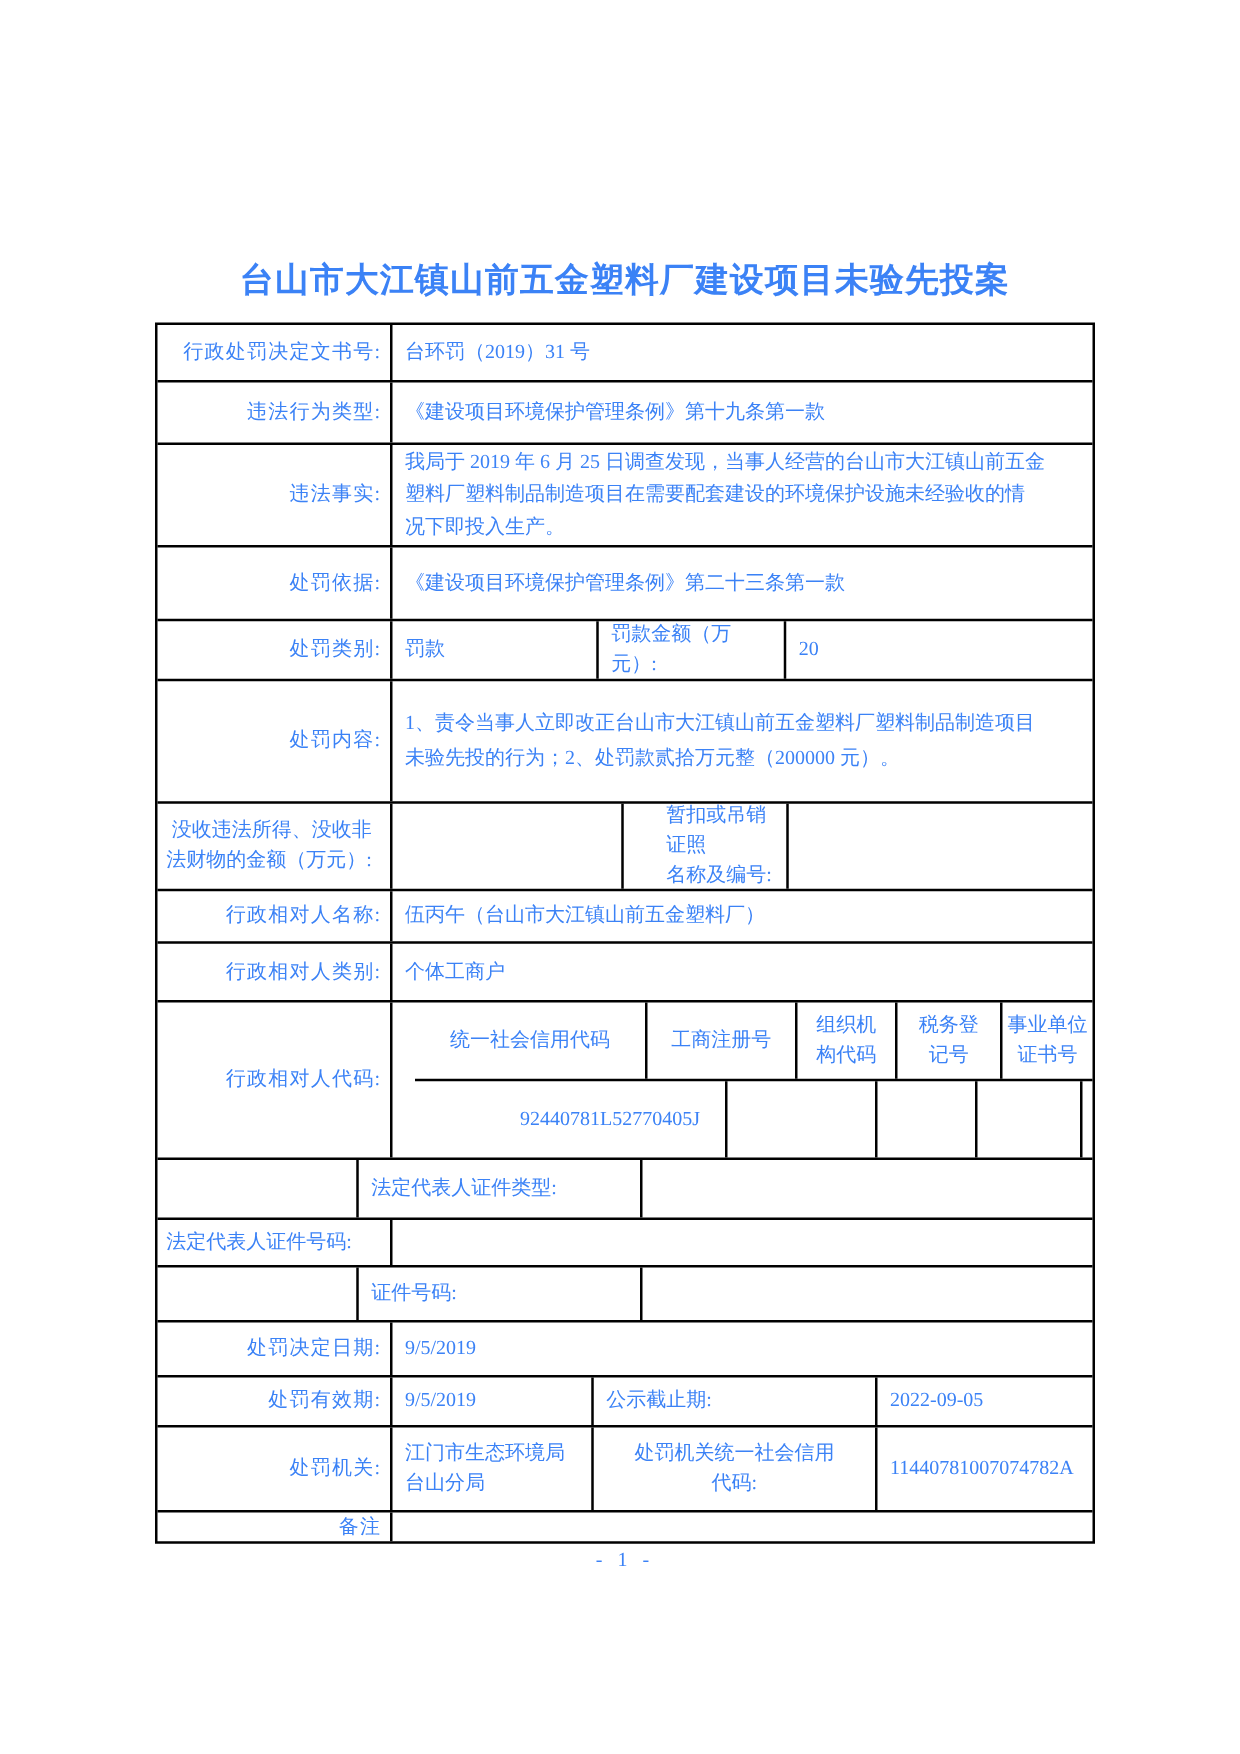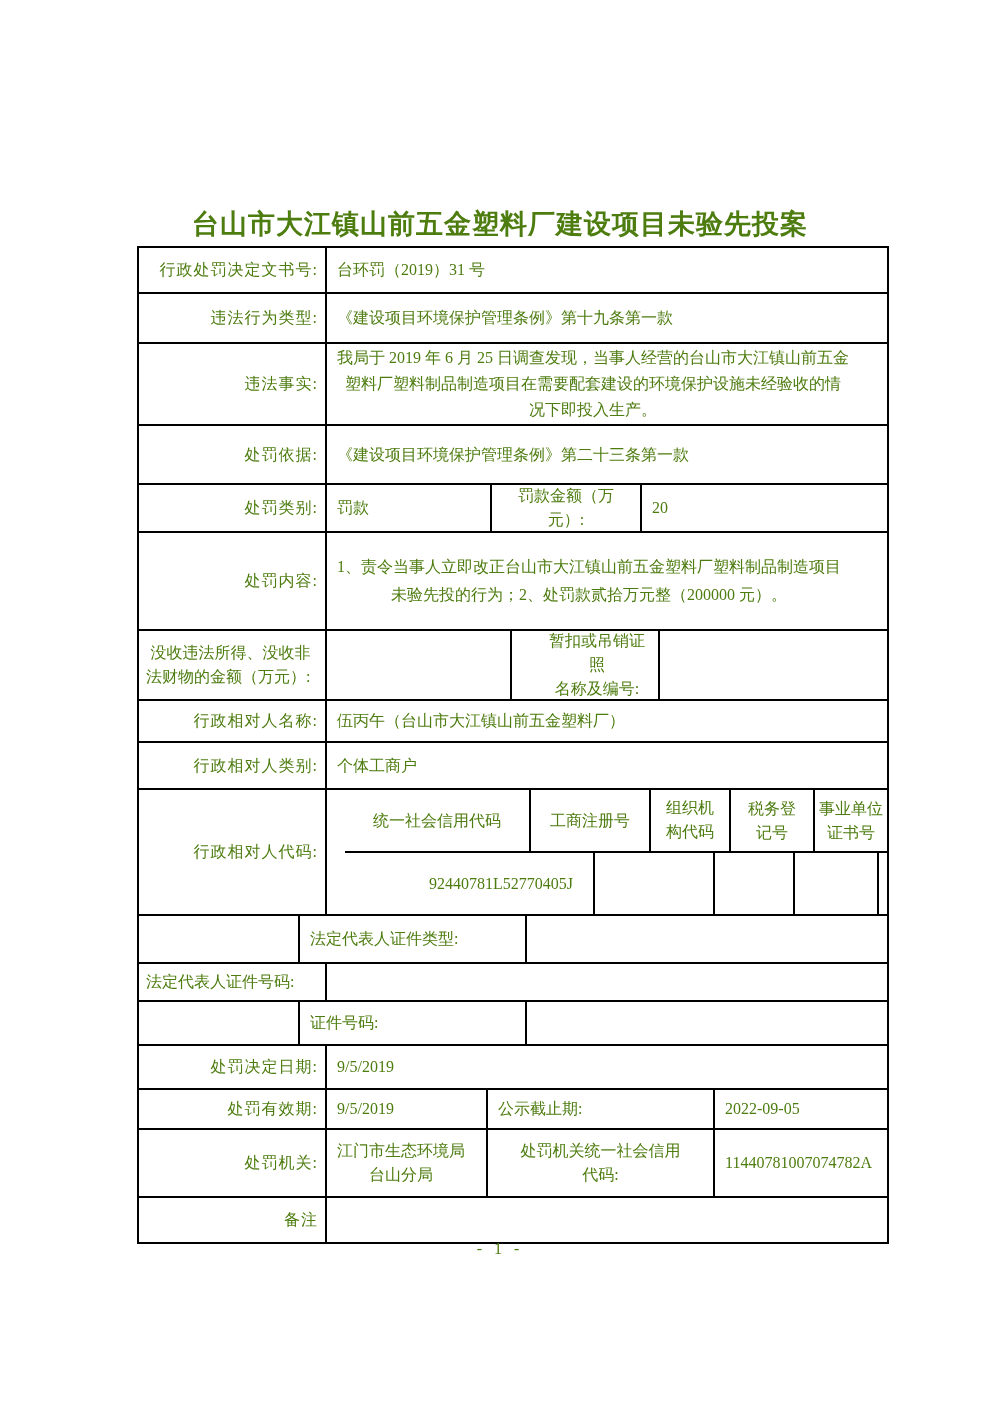--- a/index.html
+++ b/index.html
@@ -1,44 +1,43 @@
 <!DOCTYPE html>
 <html><head>
 <meta charset="utf-8">
 <style>
   html, body { margin:0; padding:0; background:#ffffff; }
   .page {
     position:relative; width:992px; height:1403px; background:#ffffff;
-    font-family:"Liberation Serif","DejaVu Serif",serif; color:#4d7c0f;
+    font-family:"Liberation Serif","DejaVu Serif",serif; color:#3b82f6;
     overflow:hidden;
   }
   .title {
     position:absolute; top:206px; left:124px; width:752px; margin:0;
     text-align:center; font-size:27px; font-weight:bold; letter-spacing:1px;
   }
   .table {
-    position:absolute; top:246px; left:124px; width:752px;
-    border:2px solid #000; box-sizing:border-box;margin-left:13px;
+    position:absolute; top:258px; left:124px; width:752px;
+    border:2px solid #000; box-sizing:border-box;
   }
   .row { display:flex; border-bottom:2px solid #000; }
   .row:last-child { border-bottom:none; }
   .cell {
     box-sizing:border-box; border-right:2px solid #000;
     display:flex; align-items:center;
     font-size:16px; line-height:24px; white-space:pre-line; flex-shrink:0;
     overflow:hidden;
-    text-align:center;
   }
   .cell:last-child { border-right:none; flex:1 1 auto; }
   .label { width:188px; justify-content:flex-end; text-align:right; padding:2px 7px; letter-spacing:1px; }
   .label.left { justify-content:flex-start; text-align:right; letter-spacing:0; }
   .value { padding:2px 10px; }
   .center { justify-content:center; text-align:center; padding:2px 4px; }
   .w165 { width:165px; } .w150 { width:150px; }
-  .w185 { width:185px; } .w148 { width:148px;padding-left:34px; }
+  .w185 { width:185px; } .w148 { width:132px;padding-left:34px; }
   .w161 { width:161px; } .w227 { width:227px; }
   .w186 { width:186px; } .w120 { width:120px; } .w80 { width:80px;font-family:Liberation Mono, monospace; } .w84 { width:84px; }
   .para { line-height:26px;font-family:Liberation Serif, serif; }
   .para2 { line-height:28px; }
   .codes { display:flex; flex-direction:column; flex:1 1 auto; align-items:flex-end; }
   .codes .sub { display:flex; flex:1 1 50%; }
   .codes .sub.hdr { border-bottom:2px solid #000; }
   .footer {
     position:absolute; top:1240px; left:124px; width:752px;
     text-align:center; font-size:16px; letter-spacing:4px;
@@ -161,21 +160,21 @@
 
     <div class="row" style="height:66px">
       <div class="cell label">处罚机关:</div>
       <div class="cell value w161">江门市生态环境局
 台山分局</div>
       <div class="cell center w227">处罚机关统一社会信用
 代码:</div>
       <div class="cell value">11440781007074782A</div>
     </div>
 
-    <div class="row" style="height:44px">
+    <div class="row" style="height:23px">
       <div class="cell label">备注</div>
       <div class="cell value"></div>
     </div>
 
   </div>
 
   <div class="footer">- 1 -</div>
 
 </div>
 

